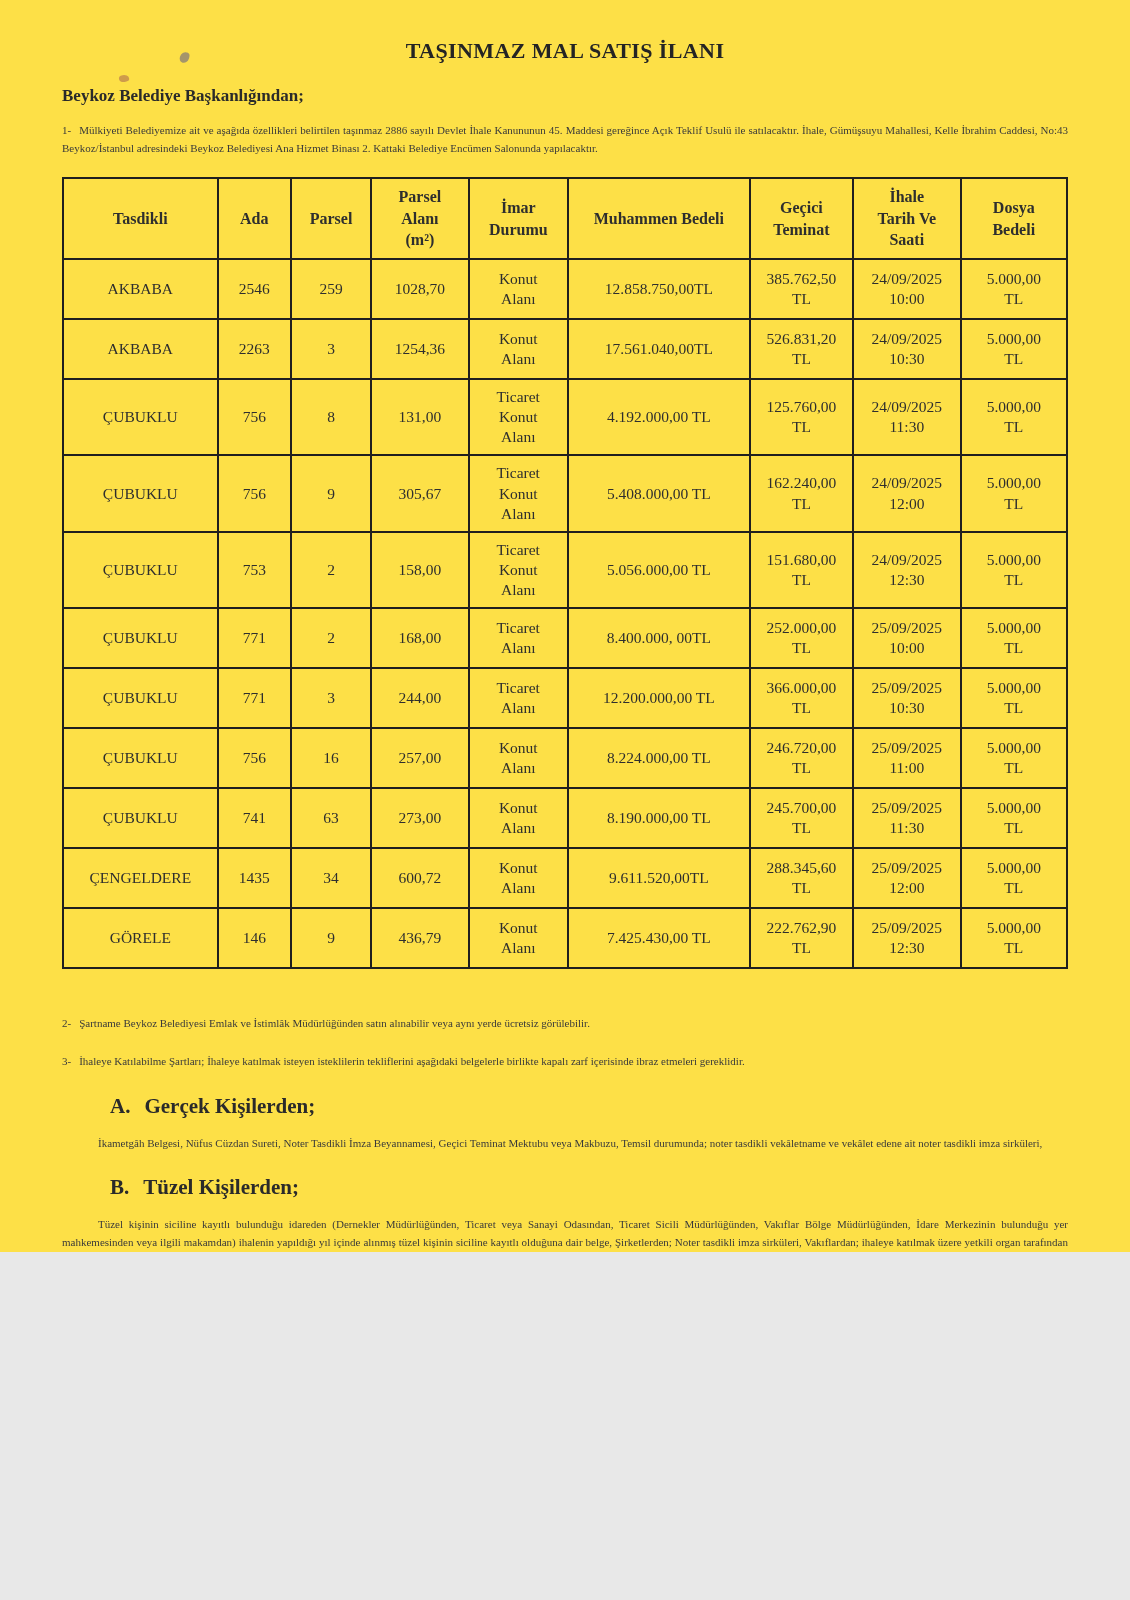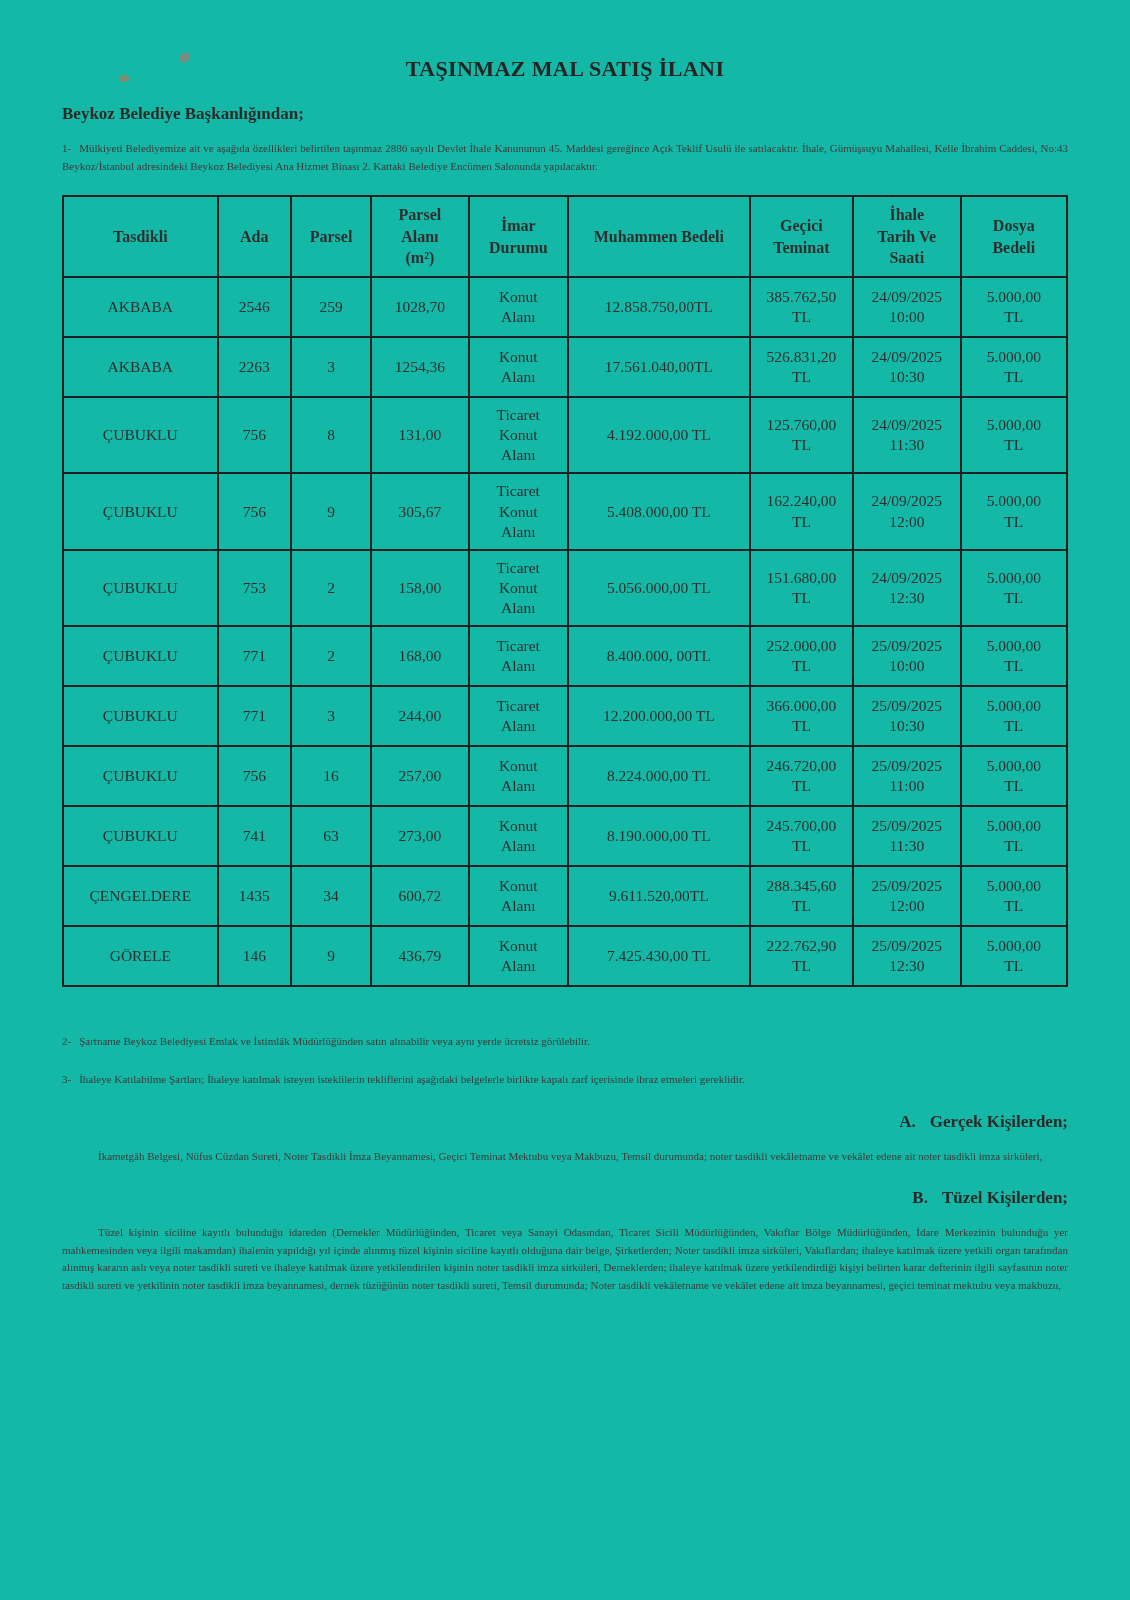--- a/index.html
+++ b/index.html
@@ -3,25 +3,25 @@
 <meta charset="utf-8">
 <style>
   html, body {
     margin: 0;
     padding: 0;
     background: #e8e8e8;
   }
   .page {
     position: relative;
     width: 1130px;
-    height: 1600px;
+    height: 1252px;
     margin: 0 auto;
-    background: #14b8a6;
+    background: #fde047;
     box-sizing: border-box;
-    padding: 56px 62px 0 62px;
+    padding: 38px 62px 0 62px;
     font-family: "Liberation Serif", "DejaVu Serif", serif;
     color: #343434;
     overflow: hidden;
   }
   .speck { position: absolute; }
   .speck-1 {
     left: 180px; top: 52px; width: 9px; height: 11px;
     background: #8d8274; border-radius: 60% 40% 55% 45%;
     transform: rotate(18deg); opacity: .8;
   }
@@ -72,24 +72,23 @@
     line-height: 1.35;
     height: 62px;
   }
   .auction-table td {
     font-size: 15.5px;
     line-height: 1.3;
     height: 44px;
   }
   .section-heading {
     margin: 4px 0 16px 48px;
-    font-size: 17px;
+    font-size: 21px;
     font-weight: bold;
     color: #2a2a2a;
-    text-align: right;
   }
   .section-heading .letter { padding-right: 14px; }
   .section-body {
     text-indent: 36px;
     margin-bottom: 22px;
   }
   .clause3 { margin-bottom: 24px; }
 </style>
 </head>
 <body>

